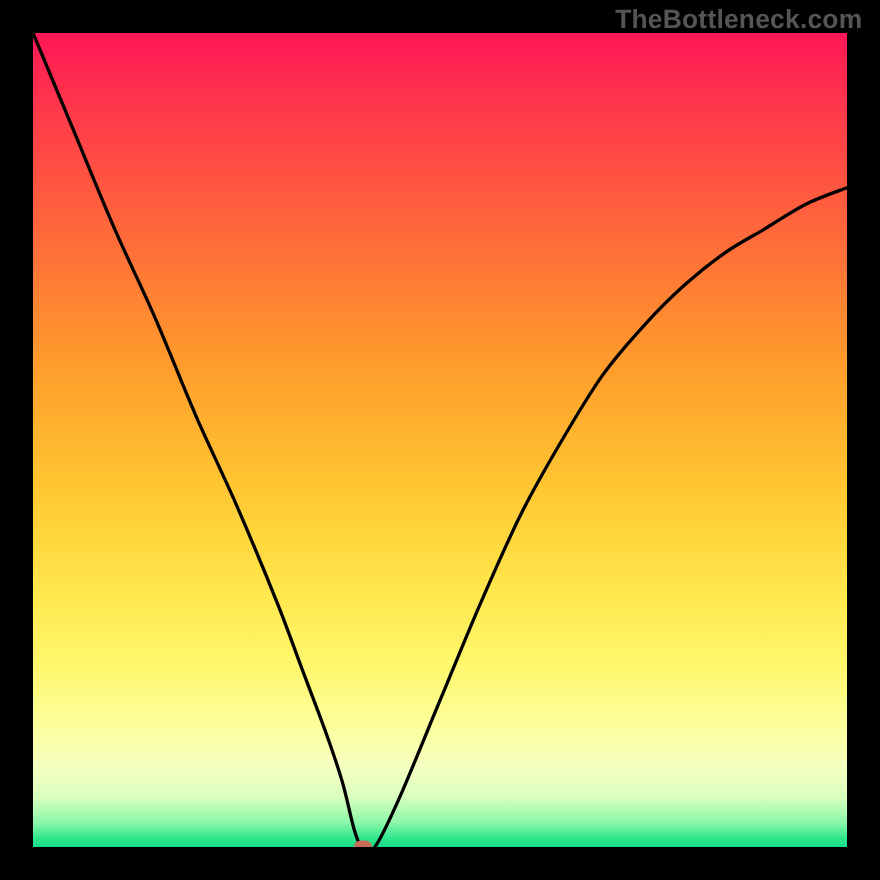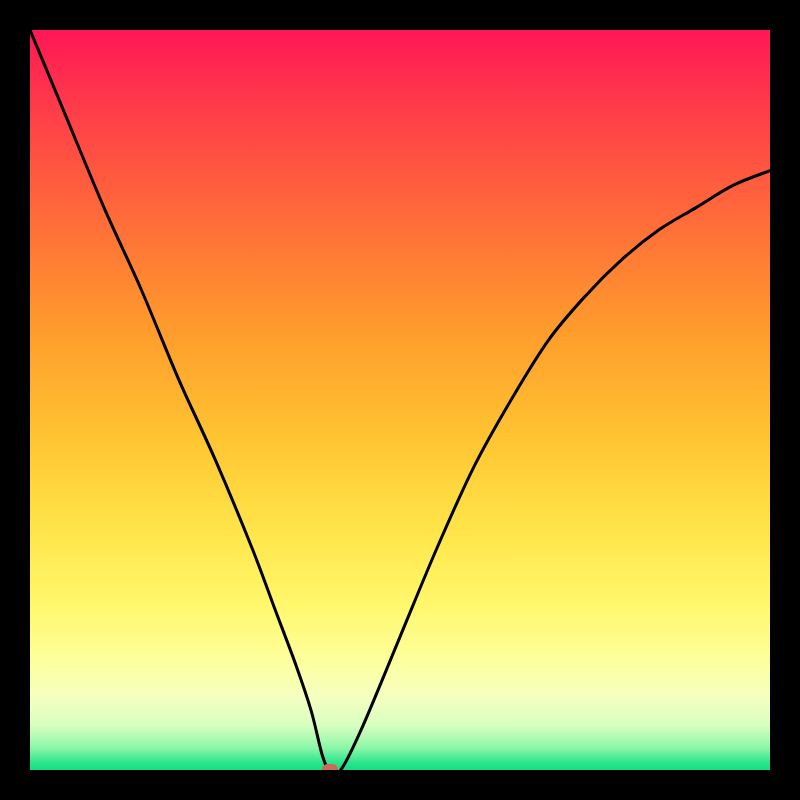--- a/index.html
+++ b/index.html
@@ -71,20 +71,21 @@
     transform: translate(-50%, -50%);
     left: 40.5%;
     top: 99.2%;
     z-index: 3;
   }
 </style>
 </head>
 <body>
 
 <div class="frame">
+  <div class="watermark">TheBottleneck.com</div>
 
   <div class="plot-area">
     <div class="gradient-bg"></div>
 
     <svg class="curve" viewBox="0 0 740 740" preserveAspectRatio="none">
       <path d="M 0.00 0.00 C 6.17 14.80, 24.67 59.20, 37.00 88.80 C 49.33 118.40, 61.67 149.23, 74.00 177.60 C 86.33 205.97, 98.67 230.63, 111.00 259.00 C 123.33 287.37, 135.67 319.43, 148.00 347.80 C 160.33 376.17, 172.67 400.83, 185.00 429.20 C 197.33 457.57, 212.13 493.33, 222.00 518.00 C 231.87 542.67, 236.80 557.47, 244.20 577.20 C 251.60 596.93, 260.23 619.13, 266.40 636.40 C 272.57 653.67, 276.88 666.00, 281.20 680.80 C 285.52 695.60, 289.22 715.33, 292.30 725.20 C 295.38 735.07, 296.62 737.53, 299.70 740.00 C 302.78 742.47, 305.25 747.40, 310.80 740.00 C 316.35 732.60, 323.13 717.80, 333.00 695.60 C 342.87 673.40, 357.67 636.40, 370.00 606.80 C 382.33 577.20, 394.67 546.37, 407.00 518.00 C 419.33 489.63, 431.67 461.27, 444.00 436.60 C 456.33 411.93, 468.67 390.97, 481.00 370.00 C 493.33 349.03, 505.67 328.07, 518.00 310.80 C 530.33 293.53, 542.67 279.97, 555.00 266.40 C 567.33 252.83, 579.67 240.50, 592.00 229.40 C 604.33 218.30, 616.67 208.43, 629.00 199.80 C 641.33 191.17, 653.67 185.00, 666.00 177.60 C 678.33 170.20, 690.67 161.57, 703.00 155.40 C 715.33 149.23, 733.83 143.07, 740.00 140.60" fill="none" stroke="#000000" stroke-width="3" stroke-linecap="round"></path>
     </svg>
 
     <div class="marker" style="left: 40.5%; top: 100%; background: rgb(201, 107, 86);"></div>
   </div>

